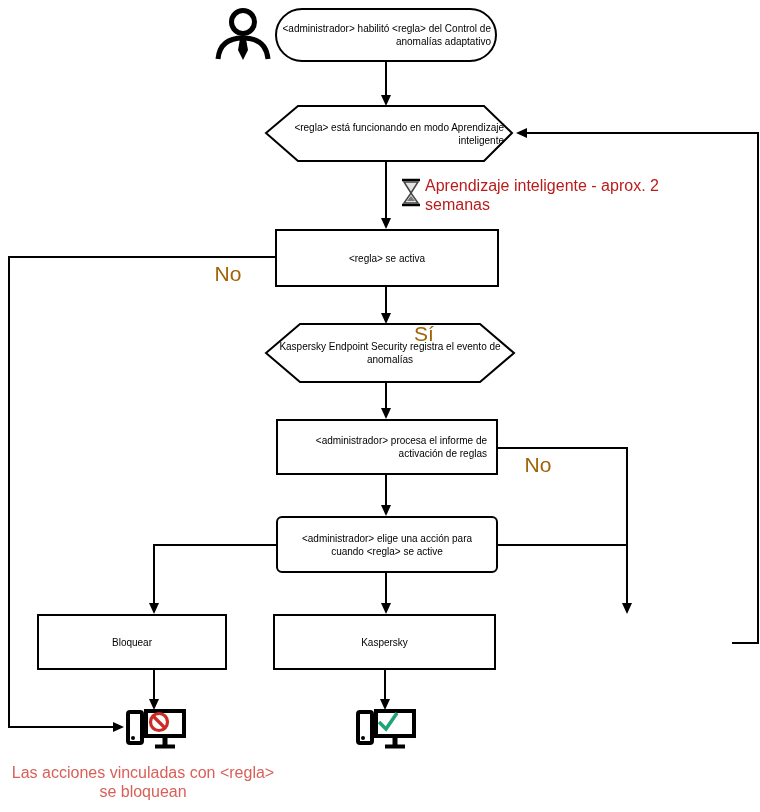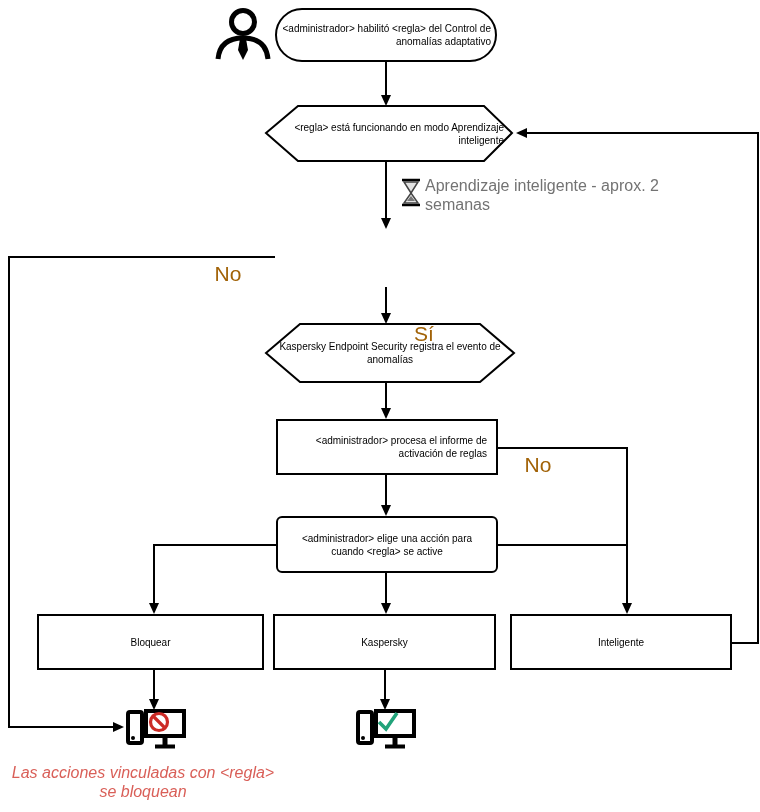--- a/index.html
+++ b/index.html
@@ -15,24 +15,24 @@
   }
   .pill{border-radius:28px;}
   .hex-label{
     position:absolute;display:flex;align-items:center;justify-content:center;
     text-align:center;font-size:10px;line-height:13px;
   }
   .edge-label{
     position:absolute;font-size:21px;line-height:18px;text-align:center;color:#a16207;margin-top:35px;
   }
   .note-label{
-    position:absolute;font-size:16px;line-height:19px;text-align:left;color:#737373;
+    position:absolute;font-size:16px;line-height:19px;text-align:left;color:#b91c1c;
   }
   .outcome{
-    position:absolute;font-size:16px;line-height:19px;text-align:center;font-style:italic;
+    position:absolute;font-size:16px;line-height:19px;text-align:center;
   }
   .outcome.blocked{color:#d95f58;}
   .outcome.allowed{color:#0f96a0;}
 </style>
 </head>
 <body>
 
 <div class="canvas">
 
   <svg class="overlay" width="760" height="812" viewBox="0 0 760 812">
@@ -123,43 +123,43 @@
   <div class="node-rect pill" style="left:275px;top:8px;width:222px;height:54px;text-align:right;">
     <span style="width:210px;">&lt;administrador&gt; habilitó &lt;regla&gt; del Control de anomalías adaptativo</span>
   </div>
 
   <div class="hex-label" style="left:272px;top:106px;width:234px;height:55px;text-align:right;">
     <span style="width:230px;">&lt;regla&gt; está funcionando en modo Aprendizaje inteligente</span>
   </div>
 
   <div class="note-label" style="left:425px;top:176px;width:268px;">Aprendizaje inteligente - aprox. 2 semanas</div>
 
+  <div class="node-rect" style="left:275px;top:229px;width:224px;height:58px;">
+    <span>&lt;regla&gt; se activa</span>
+  </div>
 
   <div class="edge-label" style="left:206px;top:230px;width:44px;">No</div>
   <div class="edge-label" style="left:402px;top:290px;width:44px;">Sí</div>
   <div class="edge-label" style="left:516px;top:421px;width:44px;">No</div>
   <div class="edge-label" style="left:402px;top:482px;width:44px;">Sí</div>
 
   <div class="hex-label" style="left:268px;top:324px;width:244px;height:58px;">
     <span style="width:242px;">Kaspersky Endpoint Security registra el evento de anomalías</span>
   </div>
 
   <div class="node-rect" style="left:276px;top:419px;width:222px;height:56px;text-align:right;">
     <span style="width:200px;">&lt;administrador&gt; procesa el informe de activación de reglas</span>
   </div>
 
   <div class="node-rect" style="left:276px;top:516px;width:222px;height:57px;border-radius:6px;">
     <span style="width:200px;">&lt;administrador&gt; elige una acción para cuando &lt;regla&gt; se active</span>
   </div>
 
-  <div class="node-rect" style="left:37px;top:614px;width:227px;height:56px;">
+  <div class="node-rect" style="left:37px;top:614px;width:190px;height:56px;">
     <span>Bloquear</span>
   </div>
   <div class="node-rect" style="left:273px;top:614px;width:223px;height:56px;">
     <span>Kaspersky</span>
-  </div>
-  <div class="node-rect" style="left:510px;top:614px;width:222px;height:56px;">
-    <span>Inteligente</span>
   </div>
 
   <div class="outcome blocked" style="left:7px;top:763px;width:272px;">Las acciones vinculadas con &lt;regla&gt; se bloquean</div>
 
 </div>
 
 </body></html>

